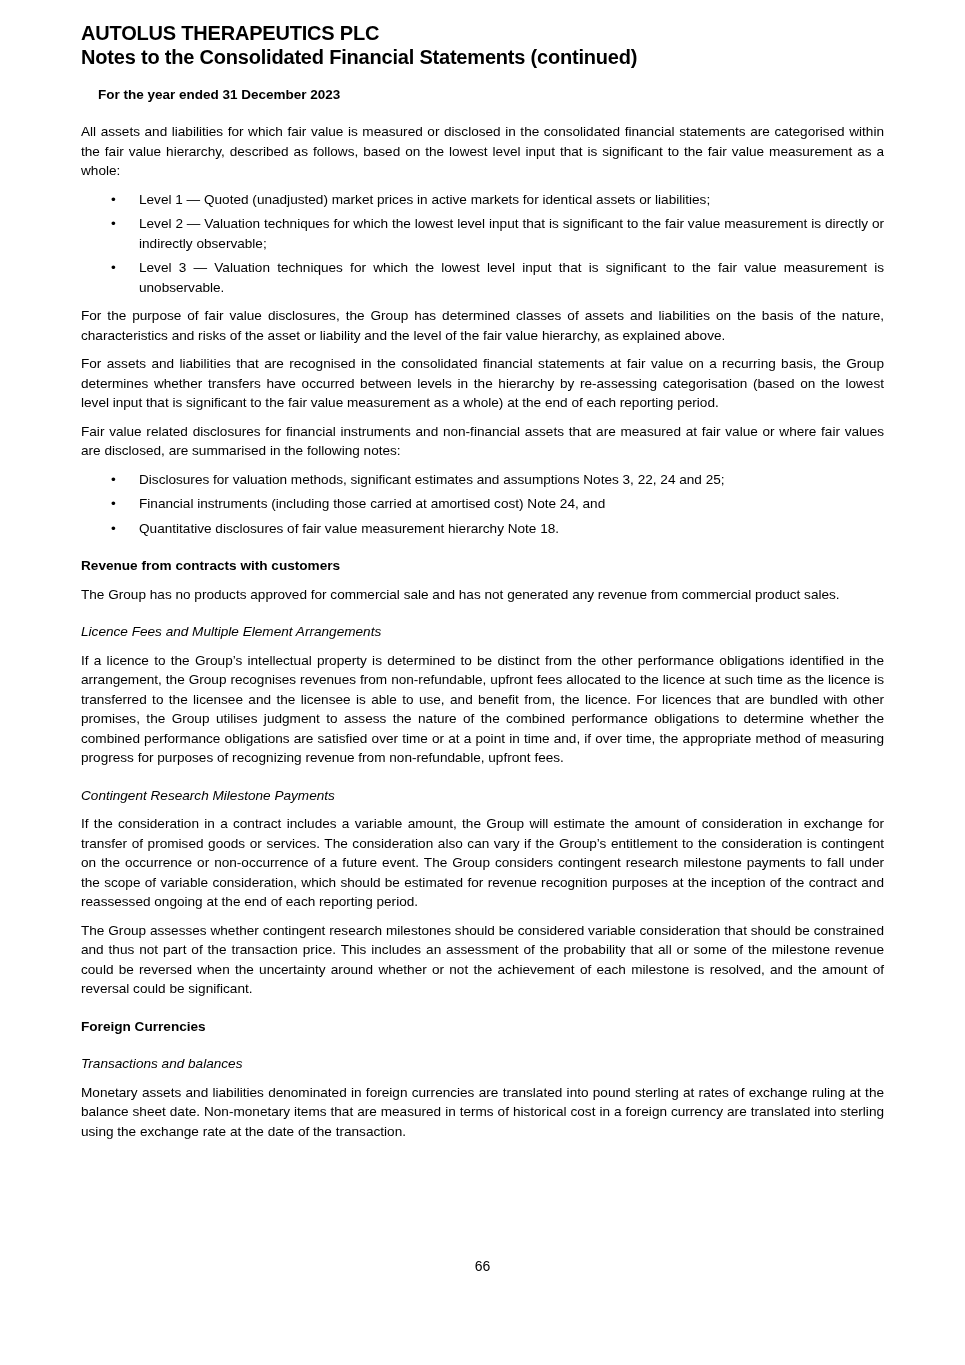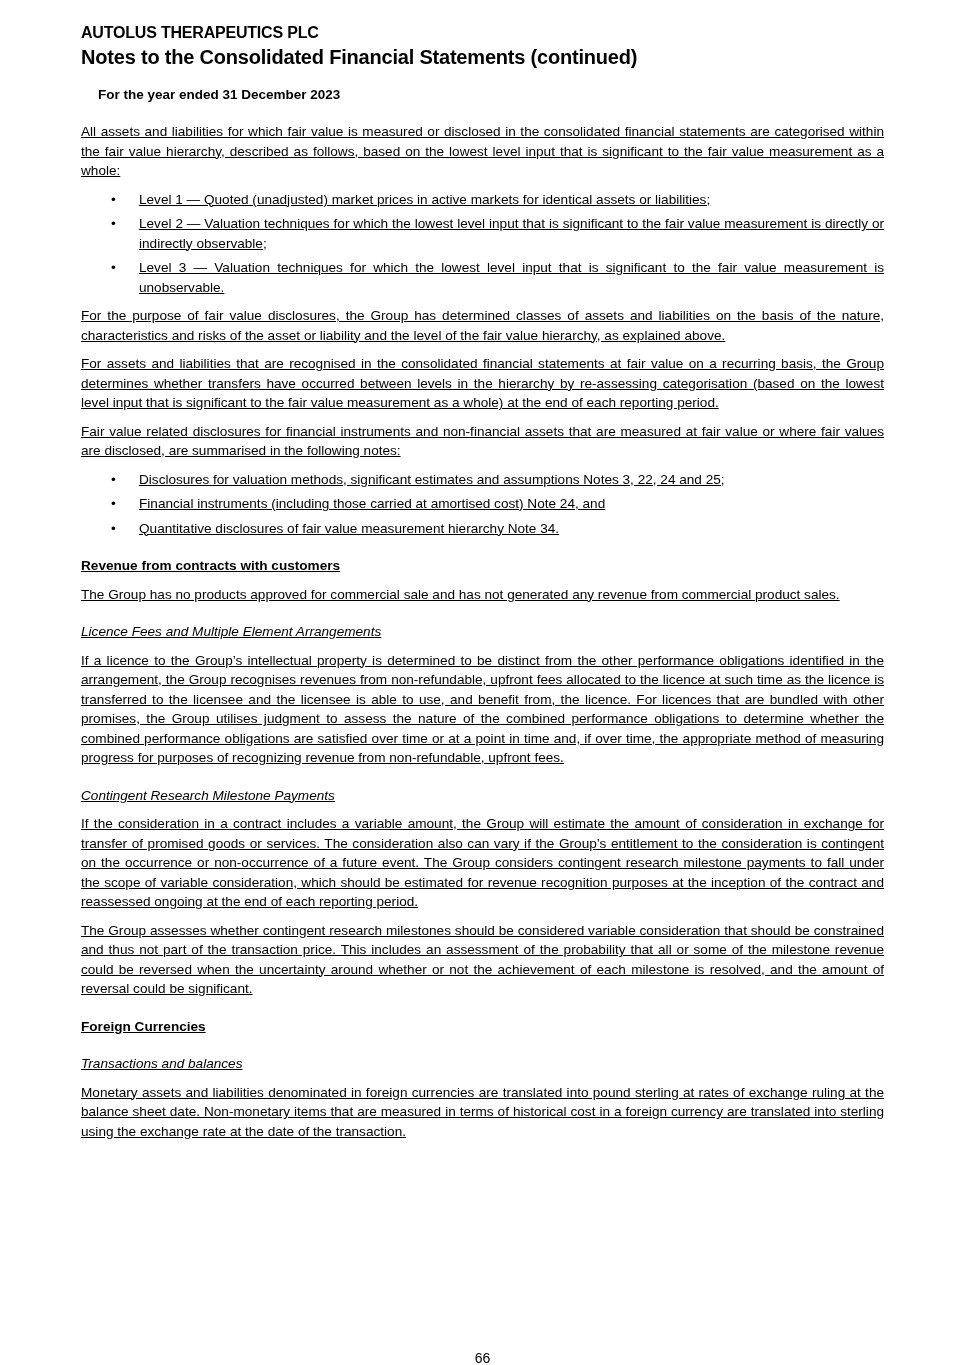--- a/index.html
+++ b/index.html
@@ -1,28 +1,28 @@
 <!DOCTYPE html>
 <html><head>
 <meta charset="utf-8">
 <style>
   html,body{margin:0;padding:0;background:#fff;}
   body{width:965px;height:1365px;position:relative;font-family:"Liberation Sans",sans-serif;color:#000;}
   .page{position:absolute;left:81px;top:22px;width:803px;}
-  .h1{font-weight:bold;font-size:16px;line-height:22px;margin:0;letter-spacing:-0.2px;}
+  .h1{font-weight:bold;font-size:20px;line-height:22px;margin:0;letter-spacing:-0.2px;}
   .h2{font-weight:bold;font-size:20px;line-height:22px;margin:2px 0 0 0;letter-spacing:-0.2px;}
   .h3{font-weight:bold;font-size:13.5px;line-height:20px;margin:17px;}
-  .body{font-size:13.6px;line-height:19.5px;text-decoration:underline;}
+  .body{font-size:13.6px;line-height:19.5px;}
   p{margin:0 0 9px 0;text-align:justify;}
   ul{margin:3px 0 9px 0;padding:0;list-style:none;}
   li{position:relative;padding-left:58px;margin-bottom:5px;text-align:justify;}
   li .bullet{position:absolute;left:30px;top:0;}
   .sub{font-weight:bold;margin:18px 0 9px 0;}
   .ital{font-style:italic;margin:18px 0 9px 0;}
-  .footer{position:absolute;top:1350px;left:0;width:965px;text-align:center;font-size:14px;}
+  .footer{position:absolute;top:1258px;left:0;width:965px;text-align:center;font-size:14px;}
 </style>
 </head>
 <body>
 
 <div class="page">
   <div class="h1">AUTOLUS THERAPEUTICS PLC</div>
   <div class="h2">Notes to the Consolidated Financial Statements (continued)</div>
   <div class="h3">For the year ended 31 December 2023</div>
 
   <div class="body">
@@ -31,21 +31,21 @@
       <li><span class="bullet">•</span><span>Level 1 — Quoted (unadjusted) market prices in active markets for identical assets or liabilities;</span></li>
       <li><span class="bullet">•</span><span>Level 2 — Valuation techniques for which the lowest level input that is significant to the fair value measurement is directly or indirectly observable;</span></li>
       <li><span class="bullet">•</span><span>Level 3 — Valuation techniques for which the lowest level input that is significant to the fair value measurement is unobservable.</span></li>
     </ul>
     <p>For the purpose of fair value disclosures, the Group has determined classes of assets and liabilities on the basis of the nature, characteristics and risks of the asset or liability and the level of the fair value hierarchy, as explained above.</p>
     <p>For assets and liabilities that are recognised in the consolidated financial statements at fair value on a recurring basis, the Group determines whether transfers have occurred between levels in the hierarchy by re-assessing categorisation (based on the lowest level input that is significant to the fair value measurement as a whole) at the end of each reporting period.</p>
     <p>Fair value related disclosures for financial instruments and non-financial assets that are measured at fair value or where fair values are disclosed, are summarised in the following notes:</p>
     <ul>
       <li><span class="bullet">•</span><span>Disclosures for valuation methods, significant estimates and assumptions Notes 3, 22, 24 and 25;</span></li>
       <li><span class="bullet">•</span><span>Financial instruments (including those carried at amortised cost) Note 24, and</span></li>
-      <li><span class="bullet">•</span><span>Quantitative disclosures of fair value measurement hierarchy Note 34.</span></li>
+      <li><span class="bullet">•</span><span>Quantitative disclosures of fair value measurement hierarchy Note 18.</span></li>
     </ul>
 
     <p class="sub">Revenue from contracts with customers</p>
     <p>The Group has no products approved for commercial sale and has not generated any revenue from commercial product sales.</p>
 
     <p class="ital">Licence Fees and Multiple Element Arrangements</p>
     <p>If a licence to the Group’s intellectual property is determined to be distinct from the other performance obligations identified in the arrangement, the Group recognises revenues from non-refundable, upfront fees allocated to the licence at such time as the licence is transferred to the licensee and the licensee is able to use, and benefit from, the licence. For licences that are bundled with other promises, the Group utilises judgment to assess the nature of the combined performance obligations to determine whether the combined performance obligations are satisfied over time or at a point in time and, if over time, the appropriate method of measuring progress for purposes of recognizing revenue from non-refundable, upfront fees.</p>
 
     <p class="ital">Contingent Research Milestone Payments</p>
     <p>If the consideration in a contract includes a variable amount, the Group will estimate the amount of consideration in exchange for transfer of promised goods or services. The consideration also can vary if the Group’s entitlement to the consideration is contingent on the occurrence or non-occurrence of a future event. The Group considers contingent research milestone payments to fall under the scope of variable consideration, which should be estimated for revenue recognition purposes at the inception of the contract and reassessed ongoing at the end of each reporting period.</p>

